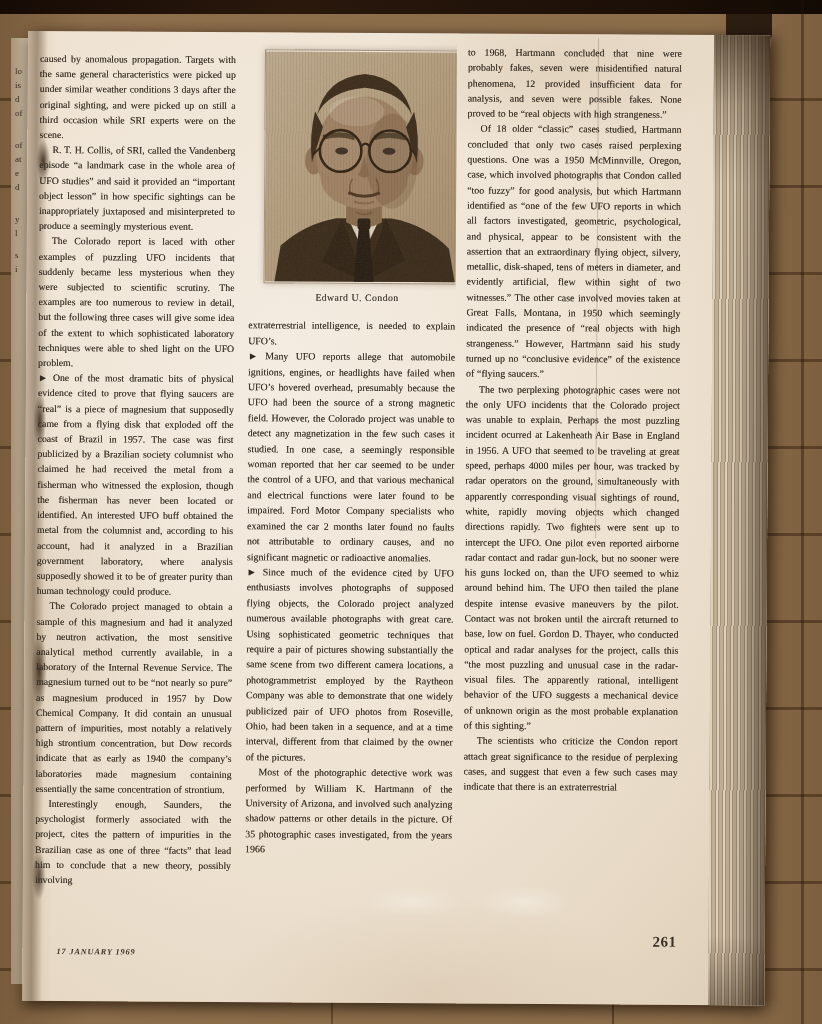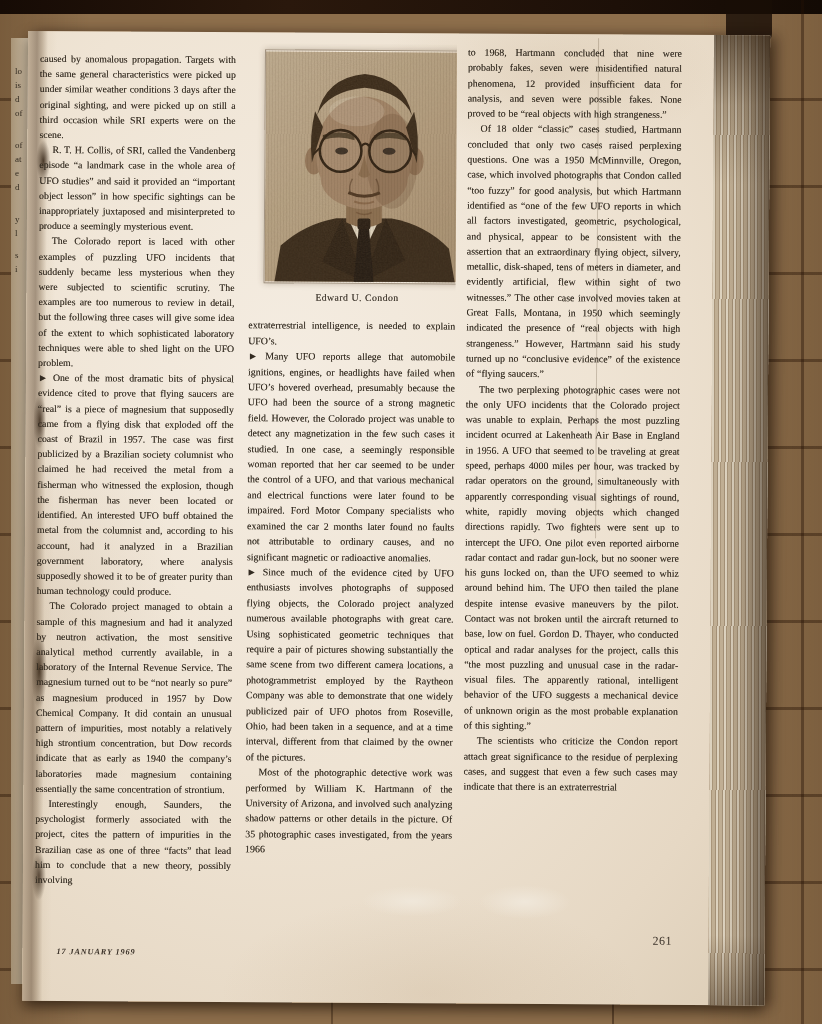--- a/index.html
+++ b/index.html
@@ -61,21 +61,21 @@
   .photo-streaks{position:absolute;left:0;top:0;width:100%;height:100%;pointer-events:none;
     background:repeating-linear-gradient(90deg, rgba(60,40,20,.07) 0 1px, rgba(0,0,0,0) 1px 3px);}
   .caption{text-align:center;font-size:9.8px;margin:6px 0 13px 10px;color:#3b332a;letter-spacing:.4px;}
 
   .fade1{left:330px;top:850px;width:118px;height:36px;pointer-events:none;
     background:radial-gradient(ellipse closest-side, rgba(240,232,219,.95), rgba(240,232,219,0) 85%);}
   .fade2{left:448px;top:848px;width:108px;height:40px;pointer-events:none;
     background:radial-gradient(ellipse closest-side, rgba(240,232,219,.95), rgba(240,232,219,0) 85%);}
 
   .footer-date{left:34px;top:916px;font-size:8.2px;font-weight:bold;letter-spacing:.9px;color:#3a3128;font-style:italic;}
-  .page-num{left:630px;top:899px;font-size:12px;font-weight:normal;color:#3a3128;letter-spacing:.5px;text-align:center;}
+  .page-num{left:630px;top:899px;font-size:15px;font-weight:bold;color:#3a3128;letter-spacing:.5px;text-align:center;}
 </style>
 </head>
 <body>
 
 <div class="abs top-band"></div>
 <div class="abs top-notch"></div>
 <div class="abs vline-right"></div>
 <div class="abs vline-b1"></div>
 <div class="abs vline-b2"></div>
 

